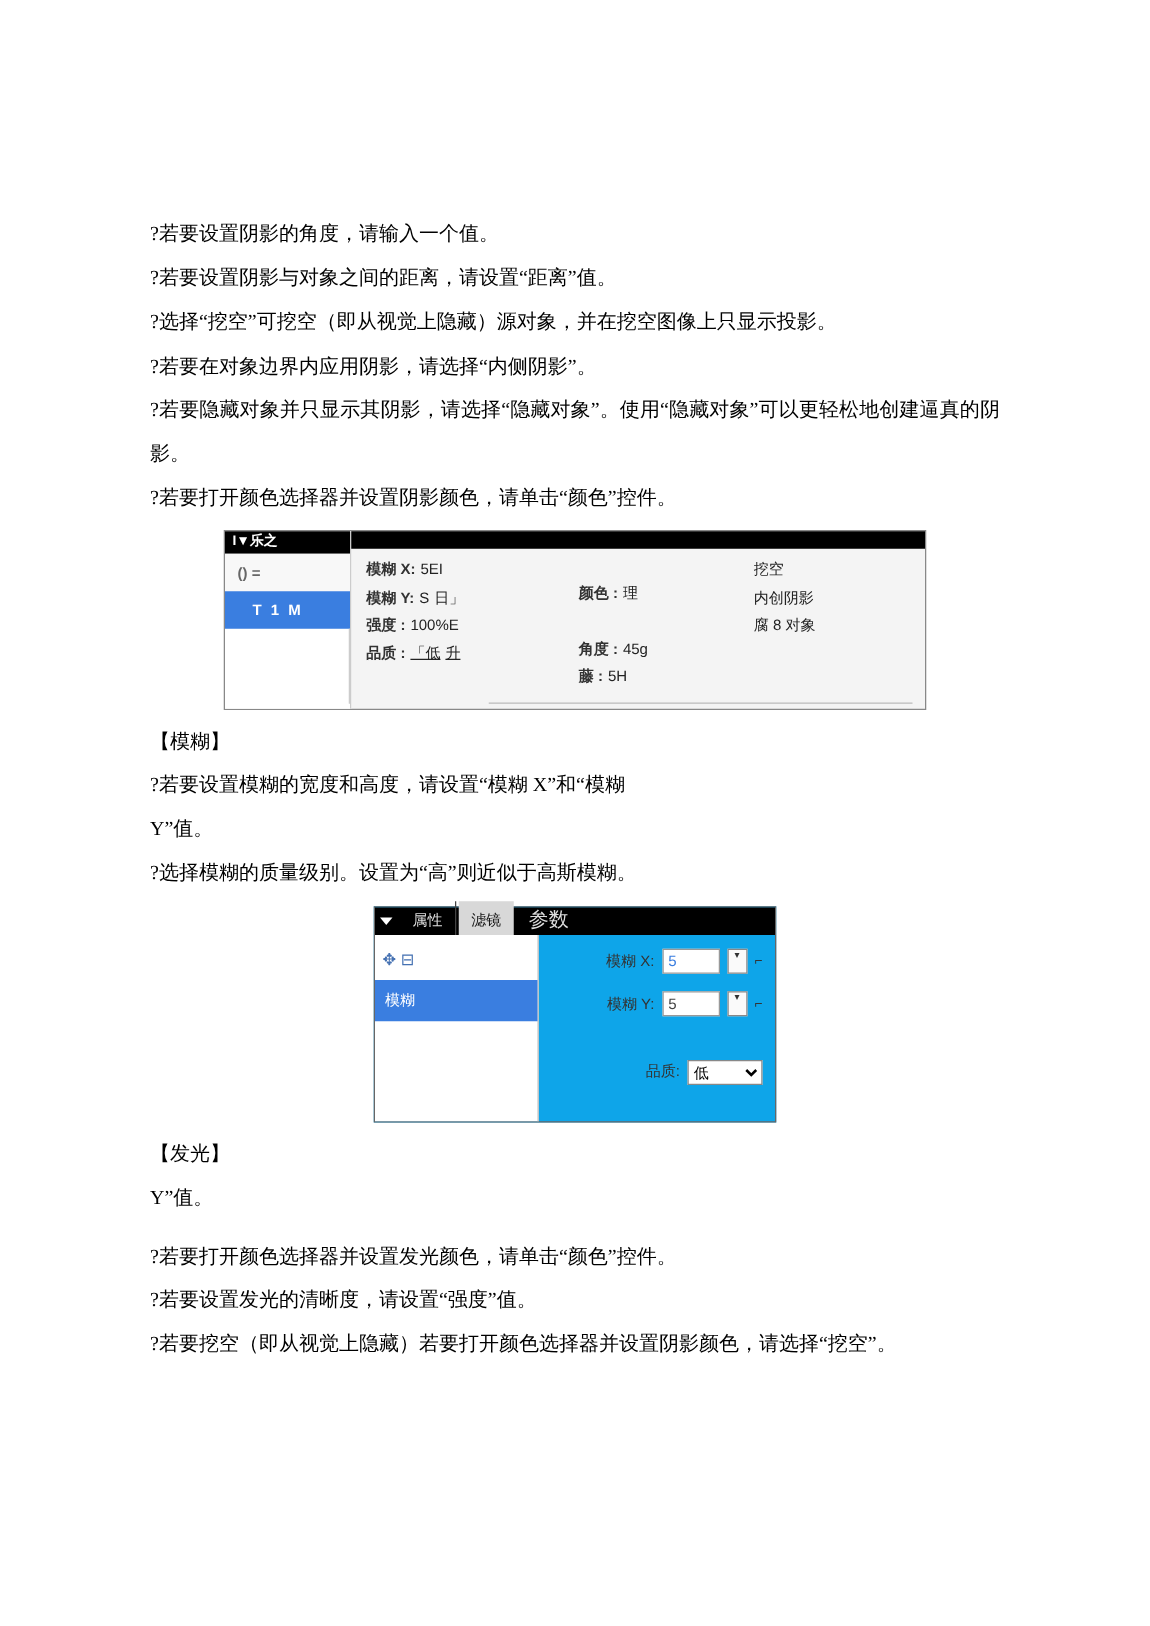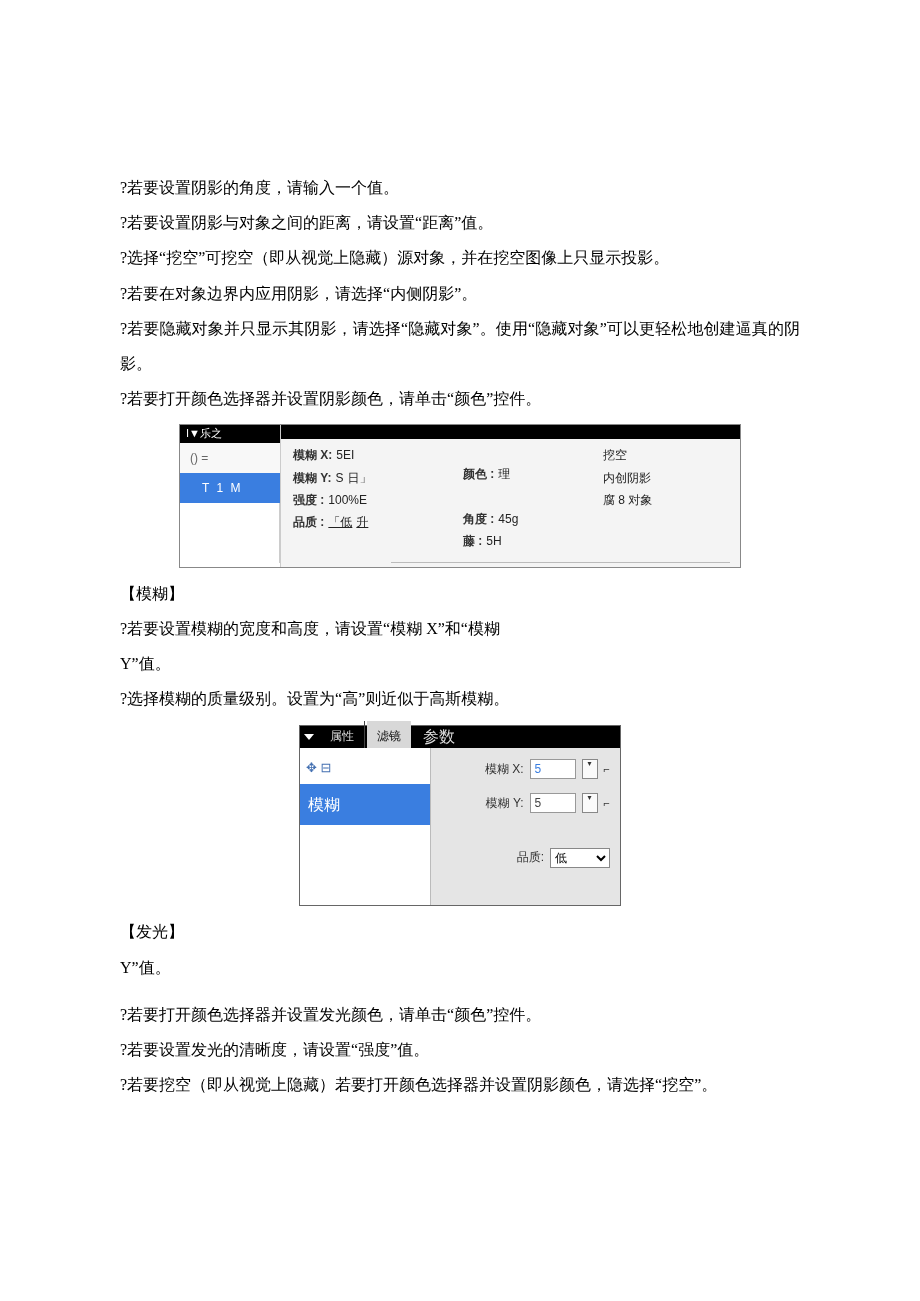--- a/index.html
+++ b/index.html
@@ -36,20 +36,21 @@
     height: 14px;
   }
   .panel1-body {
     display: flex;
     padding: 0;
   }
   .panel1-side {
     width: 100px;
     border-right: 1px solid #ccc;
     background: #fff;
+    font-weight: bold;
   }
   .panel1-side .hdr {
     background: #000;
     color: #fff;
     font-size: 11px;
     padding: 2px 6px;
     line-height: 1.2;
   }
   .panel1-side .sub1 {
     font-size: 12px;
@@ -87,21 +88,21 @@
   .panel1-hr {
     margin: 4px 10px 4px 110px;
     border: none;
     border-top: 1px solid #bbb;
   }
 
   
   .panel2 {
     width: 320px;
     border: 1px solid #666;
-    background: #e5e5e5;
+    background: #0ea5e9;
     font-family: "Microsoft YaHei", Arial, sans-serif;
   }
   .panel2-tabs {
     background: #000;
     display: flex;
     align-items: center;
     height: 22px;
     padding: 0 6px;
     gap: 2px;
   }
@@ -138,21 +139,21 @@
   }
   .panel2-list .tool {
     color: #4571b2;
     font-size: 13px;
     padding: 2px 6px;
     display: flex; gap: 4px;
   }
   .panel2-list .sel {
     background: #3a7ee0;
     color: #fff;
-    font-size: 16px;
+    font-size: 12px;
     padding: 3px 8px;
   }
   .panel2-right {
     flex: 1;
     padding: 8px 10px;
     font-size: 12px;
     color: #333;
   }
   .panel2-right .frow {
     display: flex;

